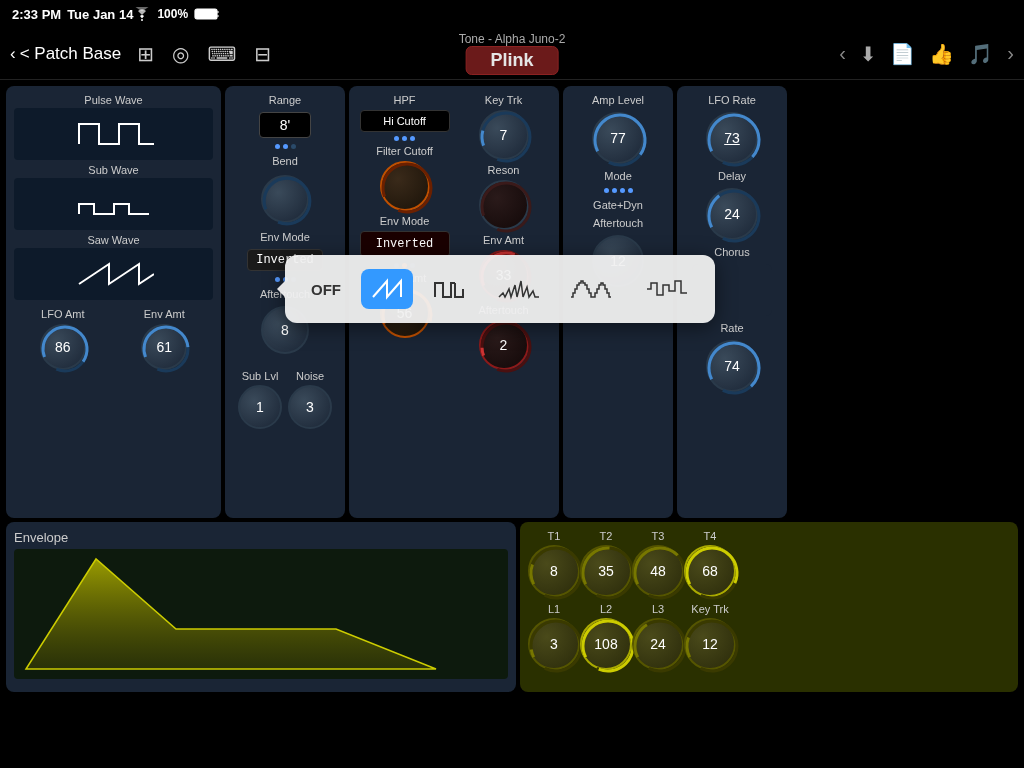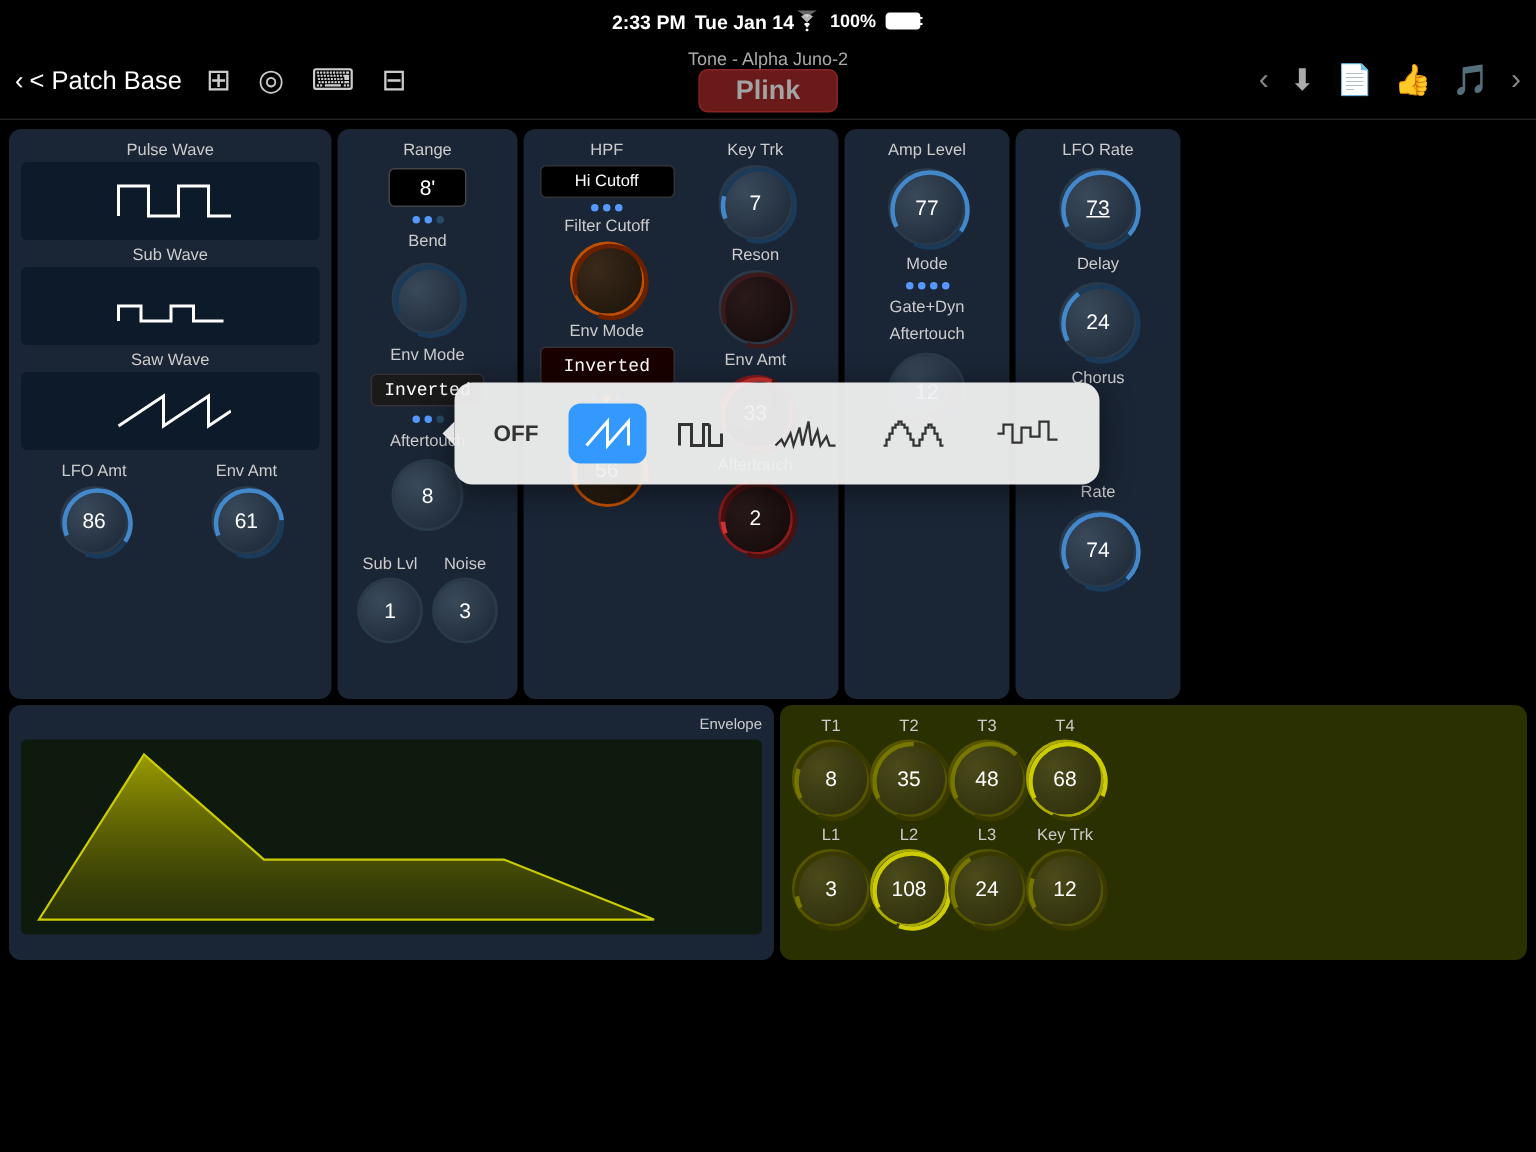--- a/index.html
+++ b/index.html
@@ -9,21 +9,21 @@
       font-family: -apple-system, BlinkMacSystemFont, 'Helvetica Neue', sans-serif;
       width: 1024px;
       height: 768px;
       overflow: hidden;
       position: relative;
     }
 
     
     .status-bar {
       display: flex;
-      justify-content: center;
+      justify-content: flex-start;
       align-items: center;
       padding: 4px 12px;
       height: 28px;
       font-size: 13px;
       font-weight: 600;
     }
     .status-left { display: flex; align-items: center; gap: 6px; }
     .status-right { display: flex; align-items: center; gap: 6px; font-size: 12px; }
 
     
@@ -66,21 +66,21 @@
       text-align: center;
     }
     .patch-device {
       font-size: 12px;
       color: #aaa;
     }
     .patch-name-btn {
       background: #6b1a1a;
       border: 1px solid #8b2222;
       border-radius: 6px;
-      color: #a3a3a3;
+      color: #e5e5e5;
       font-size: 18px;
       font-weight: bold;
       padding: 3px 24px;
       cursor: pointer;
     }
     .toolbar-right {
       margin-left: auto;
       display: flex;
       align-items: center;
       gap: 14px;
@@ -92,21 +92,21 @@
       flex-direction: column;
       gap: 4px;
       padding: 6px;
       height: calc(768px - 80px);
     }
 
     
     .top-section {
       display: flex;
       gap: 4px;
-      height: 380px;
+      height: 432px;
     }
 
     
     .panel {
       background: #1a2535;
       border-radius: 8px;
       padding: 8px;
       position: relative;
     }
 
@@ -271,23 +271,23 @@
       height: 170px;
     }
 
     .envelope-panel {
       width: 510px;
       background: #1a2535;
       border-radius: 8px;
       padding: 8px;
     }
     .envelope-label {
-      font-size: 10px;
+      font-size: 13px;
       color: #ccc;
-      text-align: right;
+      text-align: left;
       margin-bottom: 4px;
     }
     .envelope-display {
       background: #0d1a0d;
       border-radius: 4px;
       height: 130px;
       position: relative;
       overflow: hidden;
     }
     .envelope-display svg {
@@ -323,21 +323,21 @@
     }
     .knob.tone-knob-bright {
       background: radial-gradient(circle at 35% 35%, #4a4a1a, #2a2a0a);
       border: 2px solid #aaaa00;
     }
 
     
     .popup-overlay {
       position: absolute;
       top: 255px;
-      left: 303px;
+      left: 285px;
       z-index: 100;
     }
     .popup-bubble {
       background: rgba(240, 240, 240, 0.95);
       border-radius: 12px;
       padding: 14px 18px;
       display: flex;
       align-items: center;
       gap: 12px;
       box-shadow: 0 4px 20px rgba(0,0,0,0.5);

